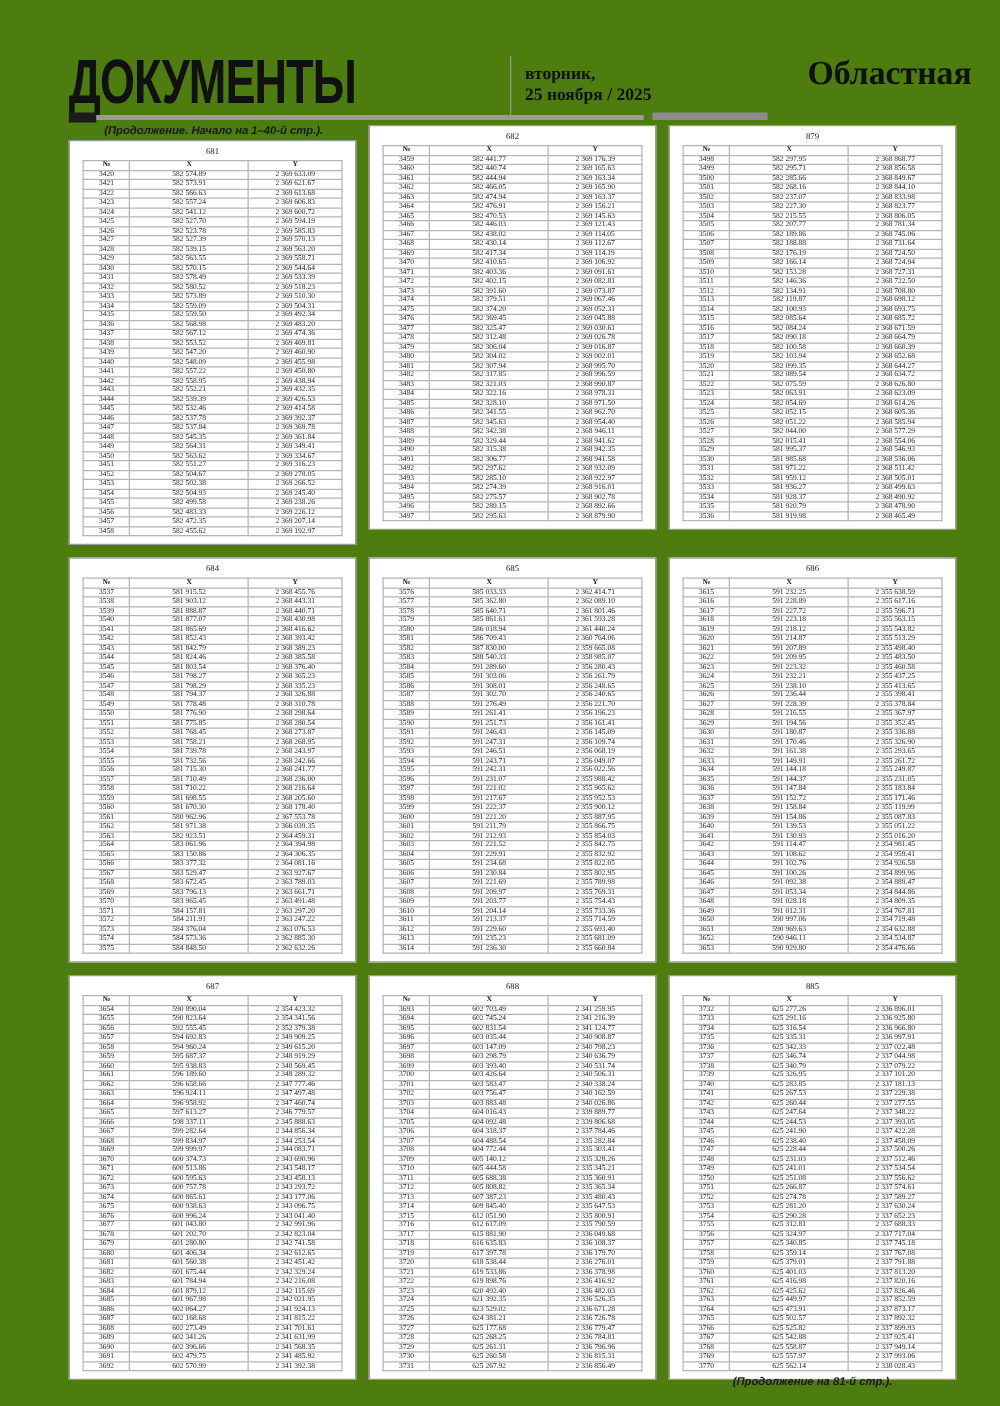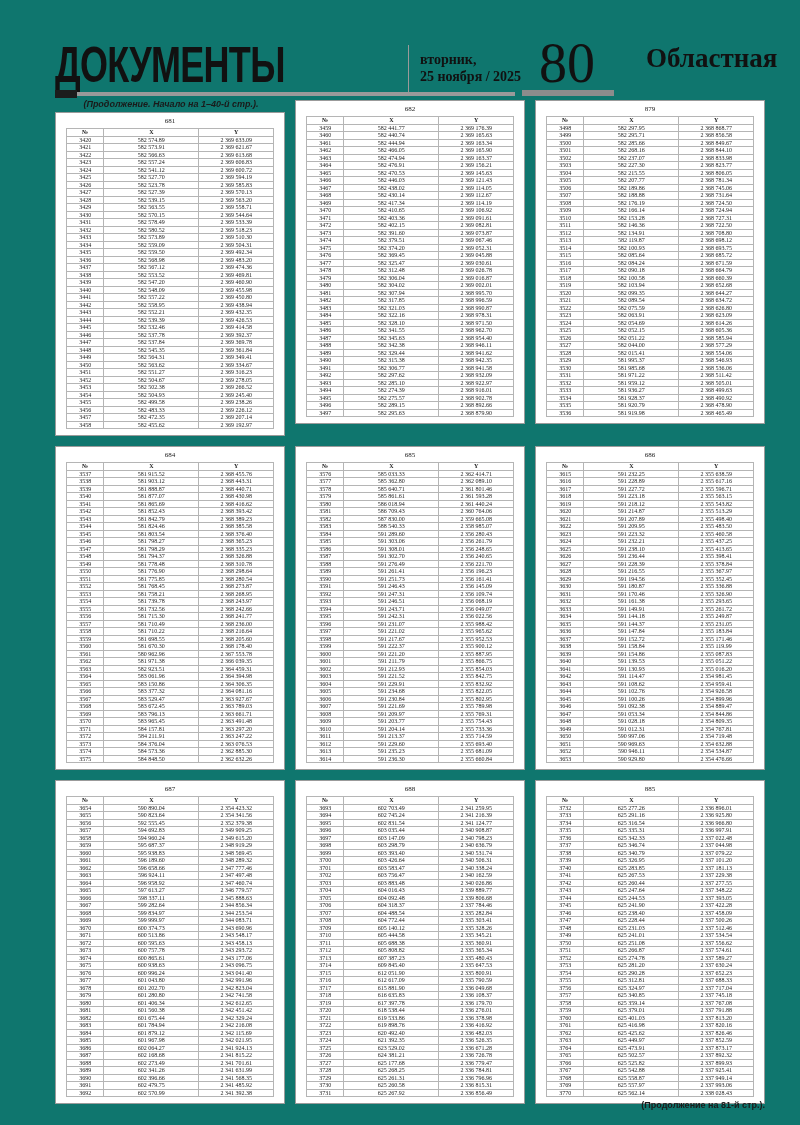--- a/index.html
+++ b/index.html
@@ -1,16 +1,16 @@
 <!DOCTYPE html>
 <html><head>
 <meta charset="utf-8">
 <style>
   html,body{margin:0;padding:0;background:#e8e8e8;}
-  .page{position:relative;width:800px;height:1125px;background:#0f766e;margin:0 auto;overflow:hidden;
+  .page{position:relative;width:800px;height:1125px;background:#4d7c0f;margin:0 auto;overflow:hidden;
         font-family:"Liberation Serif",serif;color:#1a1a1a;}
   
   .doc-title{position:absolute;left:55px;top:40px;font-family:"Liberation Sans",sans-serif;
              font-weight:700;font-size:50px;line-height:50px;letter-spacing:-1px;
              transform:scaleX(.72);transform-origin:left top;white-space:nowrap;color:#111;}
   .title-rule{position:absolute;left:55px;top:92px;width:460px;height:4px;background:#9a9a9a;}
   .title-rule::before{content:"";position:absolute;left:0;top:-2px;width:22px;height:8px;background:#1c1c1c;}
   .v-divider{position:absolute;left:408px;top:45px;width:1px;height:50px;background:#9a9a9a;}
   .date-block{position:absolute;left:420px;top:51px;font-weight:700;font-size:14px;line-height:17px;color:#111;}
   .page-num{position:absolute;left:518px;top:34px;width:98px;text-align:center;
@@ -26,39 +26,38 @@
   .card{box-sizing:border-box;border:1px solid #9b9b9b;background:#fff;padding:4px 10px 6px 10px;}
   .card.first{margin-top:12px;}
   .cap{text-align:center;font-size:7px;line-height:9px;margin-bottom:2px;color:#222;}
   table{width:100%;border-collapse:collapse;table-layout:fixed;}
   th,td{border:1px solid #b5b5b5;font-size:6px;line-height:6px;padding:0.25px 2px;
         text-align:center;font-family:"Liberation Serif",serif;color:#222;
         white-space:nowrap;overflow:hidden;}
   th{font-weight:700;}
   col.c-num{width:18%;} col.c-x{width:46%;} col.c-y{width:36%;}
   
-  .subtitle-bottom{position:absolute;left:535px;width:230px;top:1100px;text-align:right;
-                   font-family:"Liberation Sans",sans-serif;font-weight:700;
+  .subtitle-bottom{position:absolute;left:535px;width:230px;top:1100px;text-align:center;
+                   font-family:"Liberation Sans",sans-serif;font-weight:700;font-style:italic;
                    font-size:9px;line-height:10px;}
 </style>
 </head>
 <body>
 
 <div class="page">
 
   <div class="doc-title">ДОКУМЕНТЫ</div>
   <div class="title-rule"></div>
   <div class="v-divider"></div>
 
   <div class="date-block">
     <div>вторник,</div>
     <div>25 ноября / 2025</div>
   </div>
 
-  <div class="page-num">80</div>
   <div class="page-num-bar"></div>
 
   <div class="brand">
     <div>Областная</div>
   </div>
 
   <div class="subtitle-top">(Продолжение. Начало на 1–40-й стр.).</div>
 
   <div class="tables-grid" id="tables-grid">
       <div class="card first">

